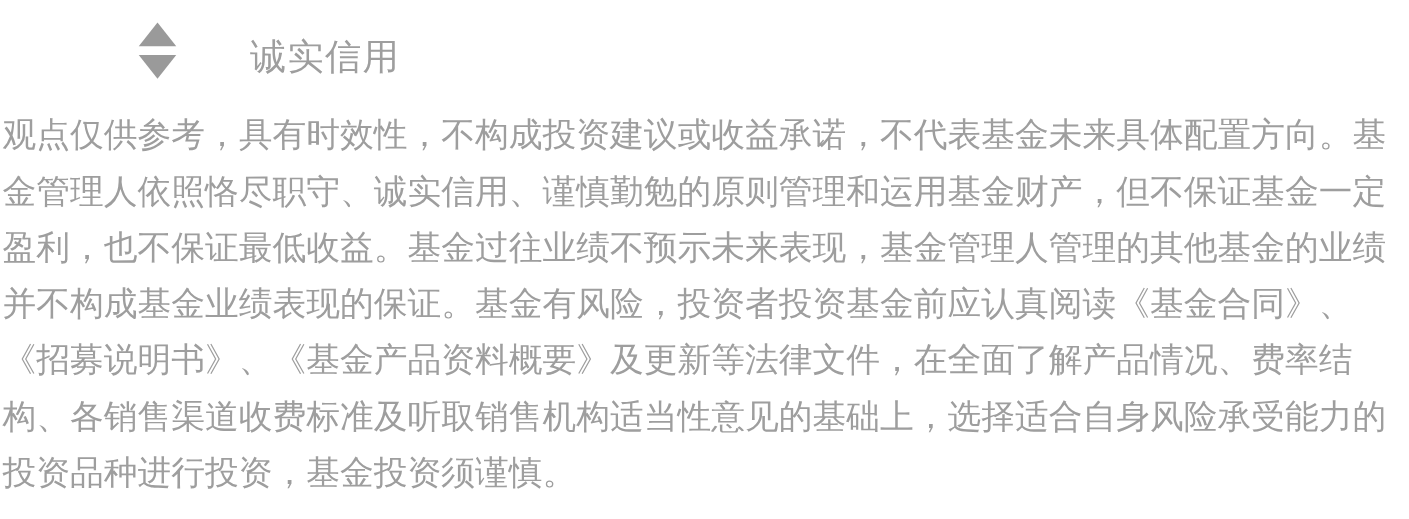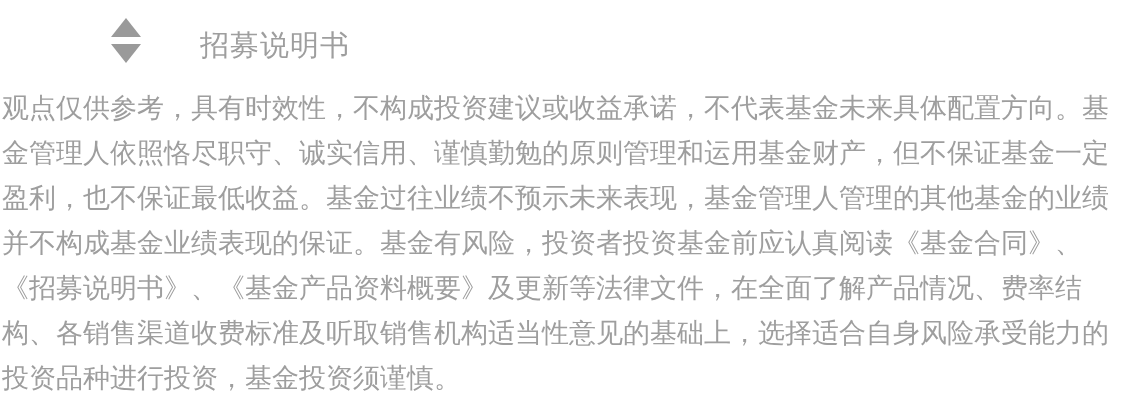--- a/index.html
+++ b/index.html
@@ -75,21 +75,21 @@
 </head>
 <body>
 
 <div class="risk-section">
 
   <div class="section-header">
     <div class="sort-arrows">
       <div class="tri-up"></div>
       <div class="tri-down"></div>
     </div>
-    <div class="section-title">招募说明书</div>
+    <div class="section-title">诚实信用</div>
   </div>
 
   <div class="disclaimer">
     <div class="disclaimer-line">观点仅供参考，具有时效性，不构成投资建议或收益承诺，不代表基金未来具体配置方向。基</div>
     <div class="disclaimer-line">金管理人依照恪尽职守、诚实信用、谨慎勤勉的原则管理和运用基金财产，但不保证基金一定</div>
     <div class="disclaimer-line">盈利，也不保证最低收益。基金过往业绩不预示未来表现，基金管理人管理的其他基金的业绩</div>
     <div class="disclaimer-line">并不构成基金业绩表现的保证。基金有风险，投资者投资基金前应认真阅读《基金合同》、</div>
     <div class="disclaimer-line">《招募说明书》、《基金产品资料概要》及更新等法律文件，在全面了解产品情况、费率结</div>
     <div class="disclaimer-line">构、各销售渠道收费标准及听取销售机构适当性意见的基础上，选择适合自身风险承受能力的</div>
     <div class="disclaimer-line">投资品种进行投资，基金投资须谨慎。</div>

